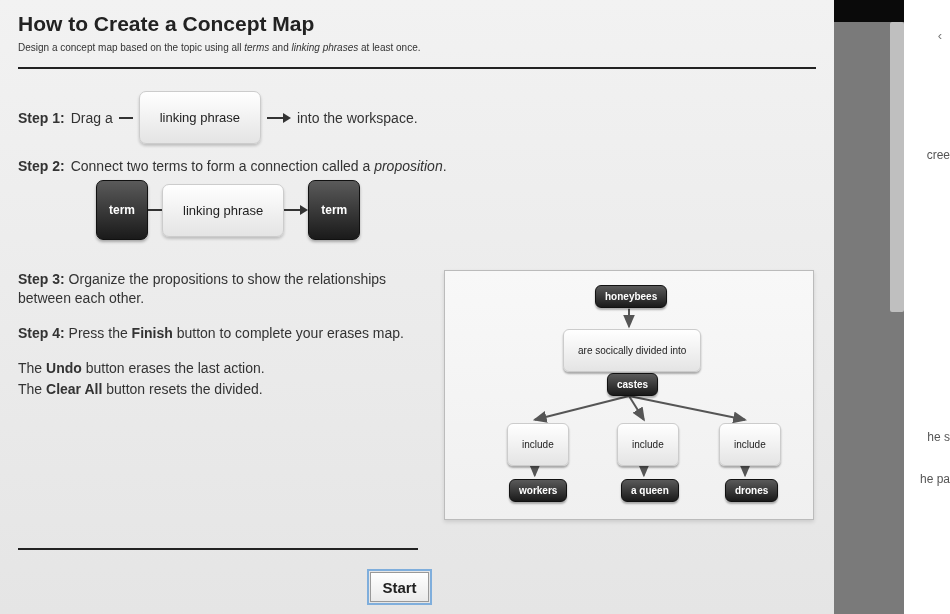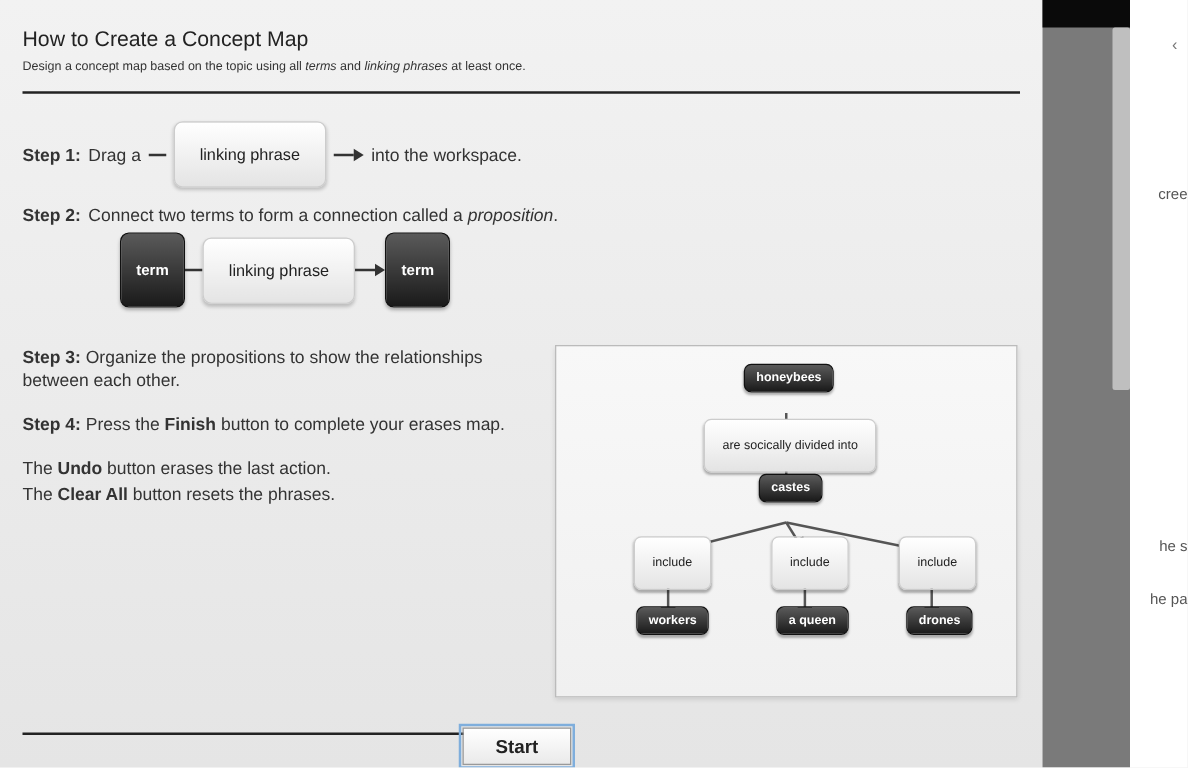--- a/index.html
+++ b/index.html
@@ -62,23 +62,23 @@
   .frag {
     position: absolute;
     right: 0;
     color: #555;
     font-size: 12px;
     font-family: Verdana, sans-serif;
     white-space: nowrap;
   }
 
   h1 {
-    font-size: 17px;
-    font-weight: normal;
-    margin: 22px 0 6px 0;
+    font-size: 21px;
+    font-weight: bold;
+    margin: 12px 0 6px 0;
     color: #222;
   }
   .intro {
     font-size: 10px;
     color: #333;
     margin-bottom: 10px;
   }
   .intro em { font-style: italic; }
   .rule {
     border: none;
@@ -156,21 +156,21 @@
   .lower-left {
     width: 420px;
     font-size: 14px;
     color: #333;
   }
   .lower-left p { margin: 0 0 16px 0; line-height: 1.35; }
   .lower-left b { font-weight: bold; }
 
   .diagram-box {
     width: 370px;
-    height: 282px;
+    height: 250px;
     border: 1px solid #bbb;
     background: linear-gradient(#f8f8f8, #f0f0f0);
     position: relative;
     padding: 10px;
     box-shadow: 0 2px 4px rgba(0,0,0,0.12);
   }
   .dg {
     position: absolute;
     display: inline-flex;
     align-items: center;
@@ -199,33 +199,33 @@
   .short-rule {
     border:none; border-top:2px solid #222;
     width: 400px;
     margin: 28px 0 14px 0;
   }
 
   .start-btn {
     display: inline-flex;
     align-items: center;
     justify-content: center;
-    width: 87px;
+    width: 59px;
     height: 30px;
     border: 1px solid #999;
     background: linear-gradient(#ffffff,#eaeaea);
     font-weight: bold;
     font-size: 15px;
     color: #222;
     outline: 2px solid #7faedc;
     outline-offset: 1px;
     cursor: pointer;
     position: absolute;
     left: 370px;
-    bottom: 2px;
+    bottom: 12px;
   }
 </style>
 </head>
 <body>
 
 <div class="outer">
   <div class="main-panel">
 
     <h1>How to Create a Concept Map</h1>
 
@@ -271,21 +271,21 @@
           <span>Organize the propositions to show the relationships between each other.</span>
         </p>
         <p>
           <b>Step 4:</b>
           <span>Press the </span><b>Finish</b><span> button to complete your erases map.</span>
         </p>
         <p style="margin-top:16px; margin-bottom:2px;">
           <span>The </span><b>Undo</b><span> button erases the last action.</span>
         </p>
         <p style="margin-top:0;">
-          <span>The </span><b>Clear All</b><span> button resets the phrases.</span>
+          <span>The </span><b>Clear All</b><span> button resets the divided.</span>
         </p>
       </div>
 
       <div class="diagram-box">
         <svg class="dia-lines" viewBox="0 0 370 250">
           <defs>
             <marker id="ah" markerWidth="7" markerHeight="7" refX="6" refY="3" orient="auto">
               <path d="M0,0 L7,3 L0,6 Z" fill="#555"></path>
             </marker>
           </defs>

